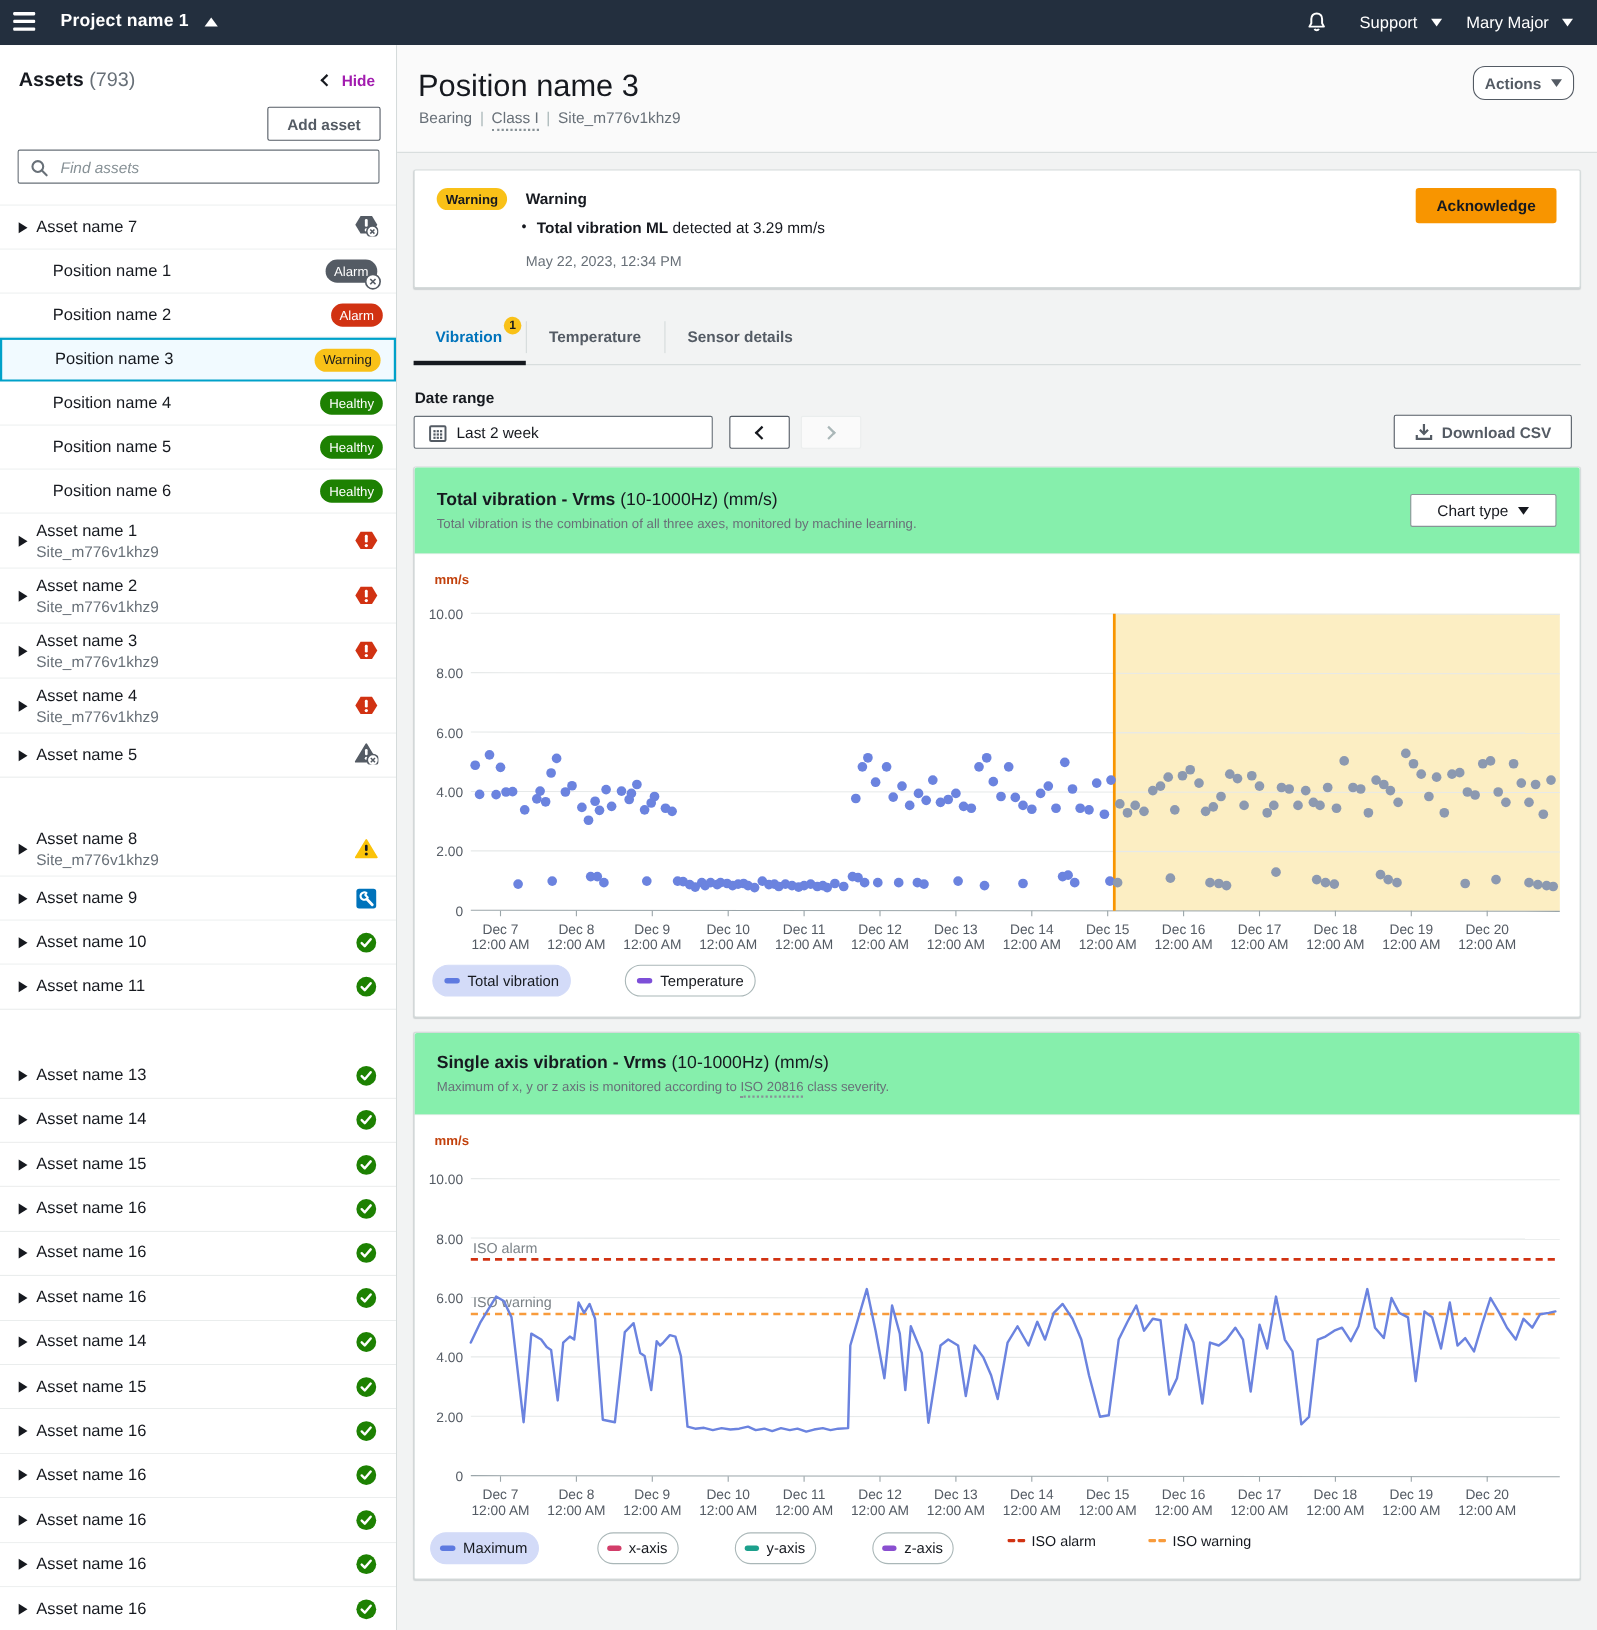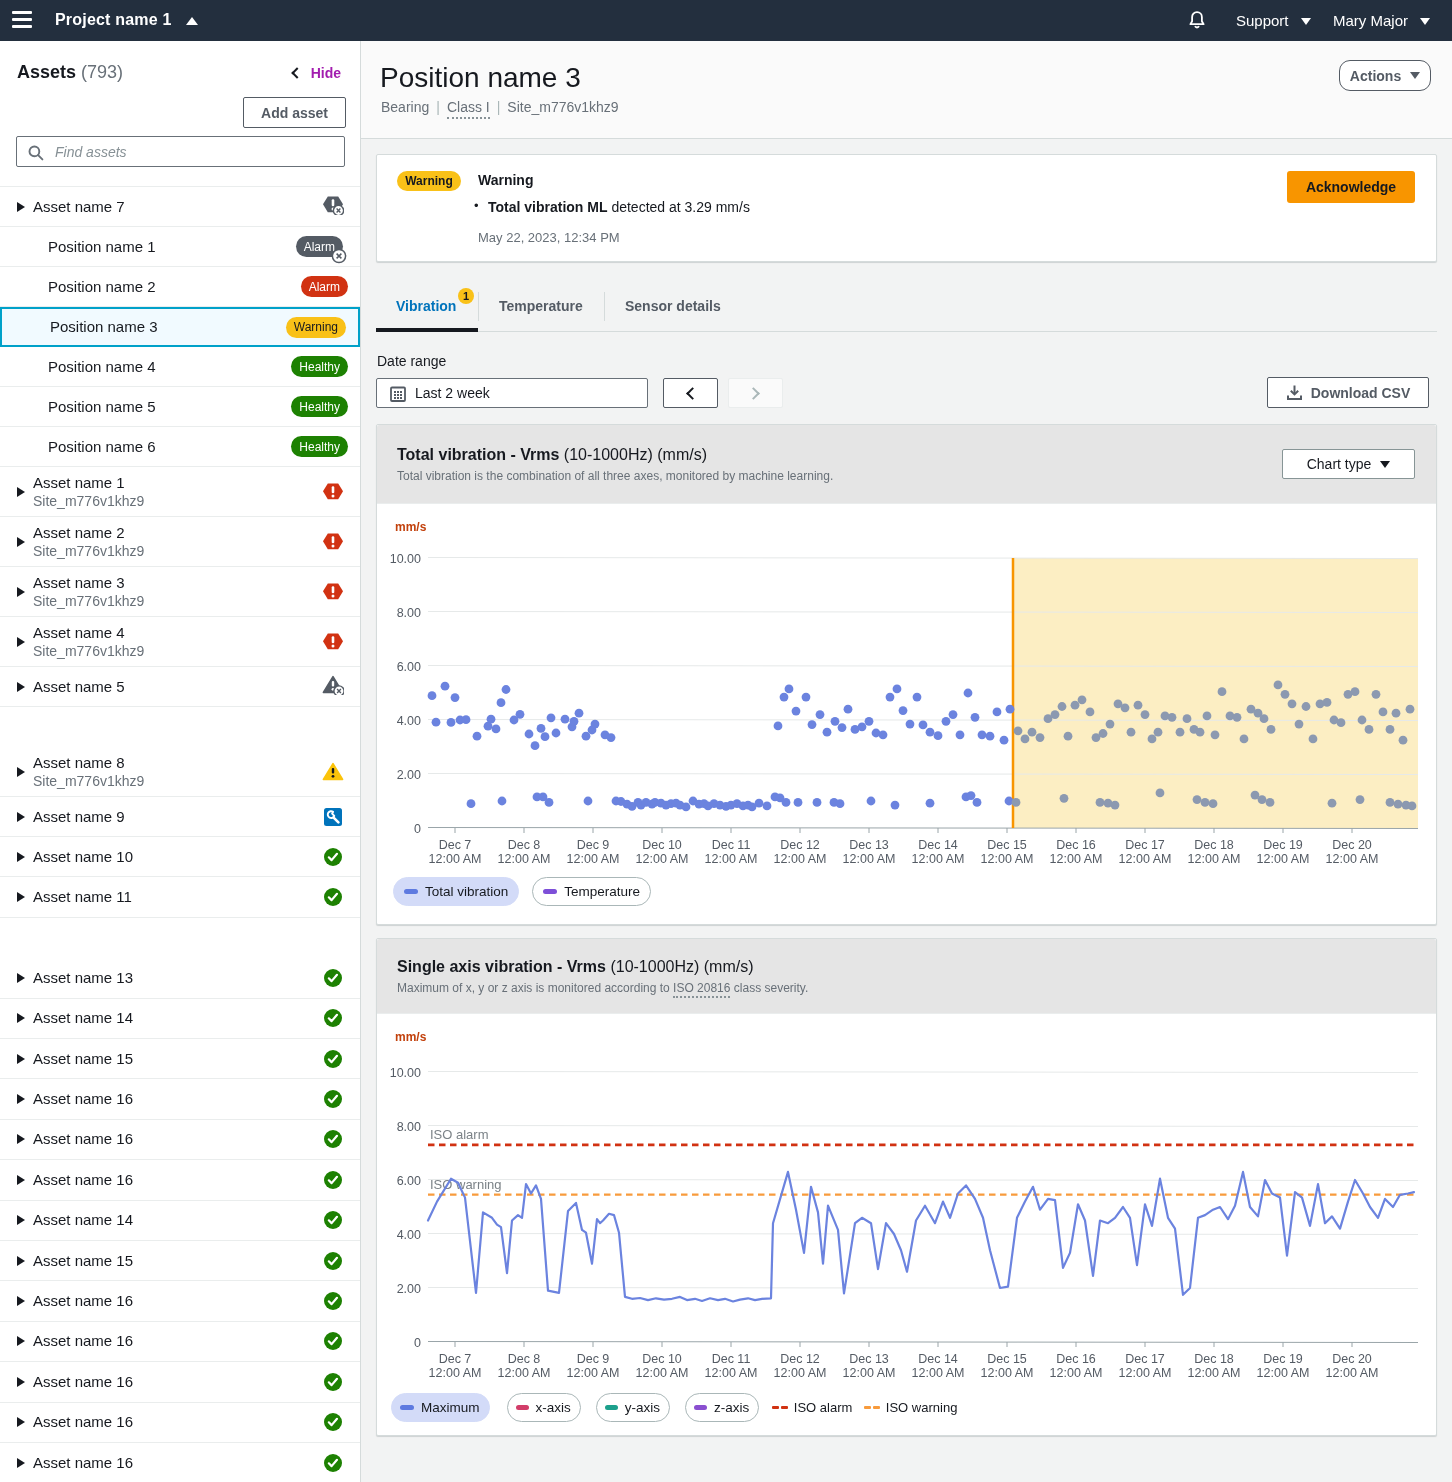--- a/index.html
+++ b/index.html
@@ -56,38 +56,38 @@
 #flash .dt{position:absolute;left:101px;top:75px;font-size:13px;color:#687078;}
 #ack{position:absolute;right:21px;top:16px;width:128px;height:32px;background:#f89500;border:0;border-radius:3px;font-size:14px;font-weight:700;color:#16191f;display:flex;align-items:center;justify-content:center;}
 
 #tabs{position:absolute;left:15px;top:251px;width:1061px;height:40px;border-bottom:1px solid #d5dbdb;}
 #tabs .tb{position:absolute;top:6px;font-size:14px;font-weight:700;color:#545b64;}
 #tabs .tb.act{color:#0073bb;}
 #tabs .div{position:absolute;top:0;width:1px;height:29px;background:#d5dbdb;}
 #tabs .unl{position:absolute;left:0;top:36px;width:102px;height:4px;background:#16191f;}
 #tabs .nbadge{position:absolute;left:82px;top:-4px;width:16px;height:16px;border-radius:8px;background:#f9c118;color:#16191f;font-size:11px;font-weight:700;display:flex;align-items:center;justify-content:center;}
 
-#drlabel{position:absolute;left:16px;top:312px;font-size:14px;font-weight:400;color:#16191f;}
+#drlabel{position:absolute;left:16px;top:312px;font-size:14px;font-weight:700;color:#16191f;}
 #drsel{position:absolute;left:15px;top:337px;width:272px;height:30px;background:#fff;border:1px solid #687078;border-radius:2px;}
 #drsel .tx{position:absolute;left:38px;top:6px;font-size:14px;color:#16191f;}
 #navprev{position:absolute;left:302px;top:337px;width:55px;height:30px;}
 #navnext{position:absolute;left:367px;top:337px;width:55px;height:30px;background:#fafafa;border:1px solid #eaeded;border-radius:2px;display:flex;align-items:center;justify-content:center;}
 .chv{display:inline-block;width:9px;height:9px;border-left:2.5px solid #16191f;border-bottom:2.5px solid #16191f;}
 .chv.l{transform:rotate(45deg);position:relative;left:2px;}
 .chv.r{transform:rotate(225deg);position:relative;left:-2px;border-color:#aab7b8;}
 #dlcsv{position:absolute;left:906px;top:336px;width:162px;height:31px;}
 
-.chd{position:absolute;left:0;top:0;width:100%;background:#e5e5e5;border-bottom:1px solid #eaeded;border-radius:2px 2px 0 0;text-align:right;}
+.chd{position:absolute;left:0;top:0;width:100%;background:#86efac;border-bottom:1px solid #eaeded;border-radius:2px 2px 0 0;text-align:right;}
 .chd .t{position:absolute;left:20px;top:21px;font-size:16px;color:#16191f;}
 .chd .t b{font-weight:700;}
 .chd .s{position:absolute;left:20px;top:44px;font-size:12px;color:#687078;}
 .chd .s .dot{border-bottom:2px dotted #879196;padding-bottom:1px;}
 #ctype{position:absolute;right:21px;top:24px;width:133px;height:30px;background:#fff;border:1px solid #879596;border-radius:2px;font-size:14px;color:#16191f;font-weight:400;display:flex;align-items:center;justify-content:center;}
 .mms{position:absolute;left:18px;font-size:12px;font-weight:700;color:#c2410c;}
-.lgd{position:absolute;display:flex;align-items:center;}
+.lgd{position:absolute;display:flex;align-items:flex-start;gap:36px;}
 .lpill{height:29px;border-radius:15px;display:flex;align-items:center;padding:0 10px 0 10px;font-size:13.5px;color:#16191f;background:#fff;border:1px solid #aab7b8;margin-right:13px;}
 .lpill.on{background:#d3dbf8;border:1px solid #d3dbf8;}
 .dash{width:14px;height:5px;border-radius:2.5px;margin-right:7px;flex:0 0 auto;}
 .ldash{display:flex;align-items:center;font-size:13px;color:#16191f;margin-right:12px;}
 .dd{width:6.5px;height:3px;border-radius:1px;margin-right:2.5px;}
 </style></head><body>
 <div id="topbar">
     <div class="hamb">
       <i style="top:0"></i>
       <i style="top:7px"></i>

